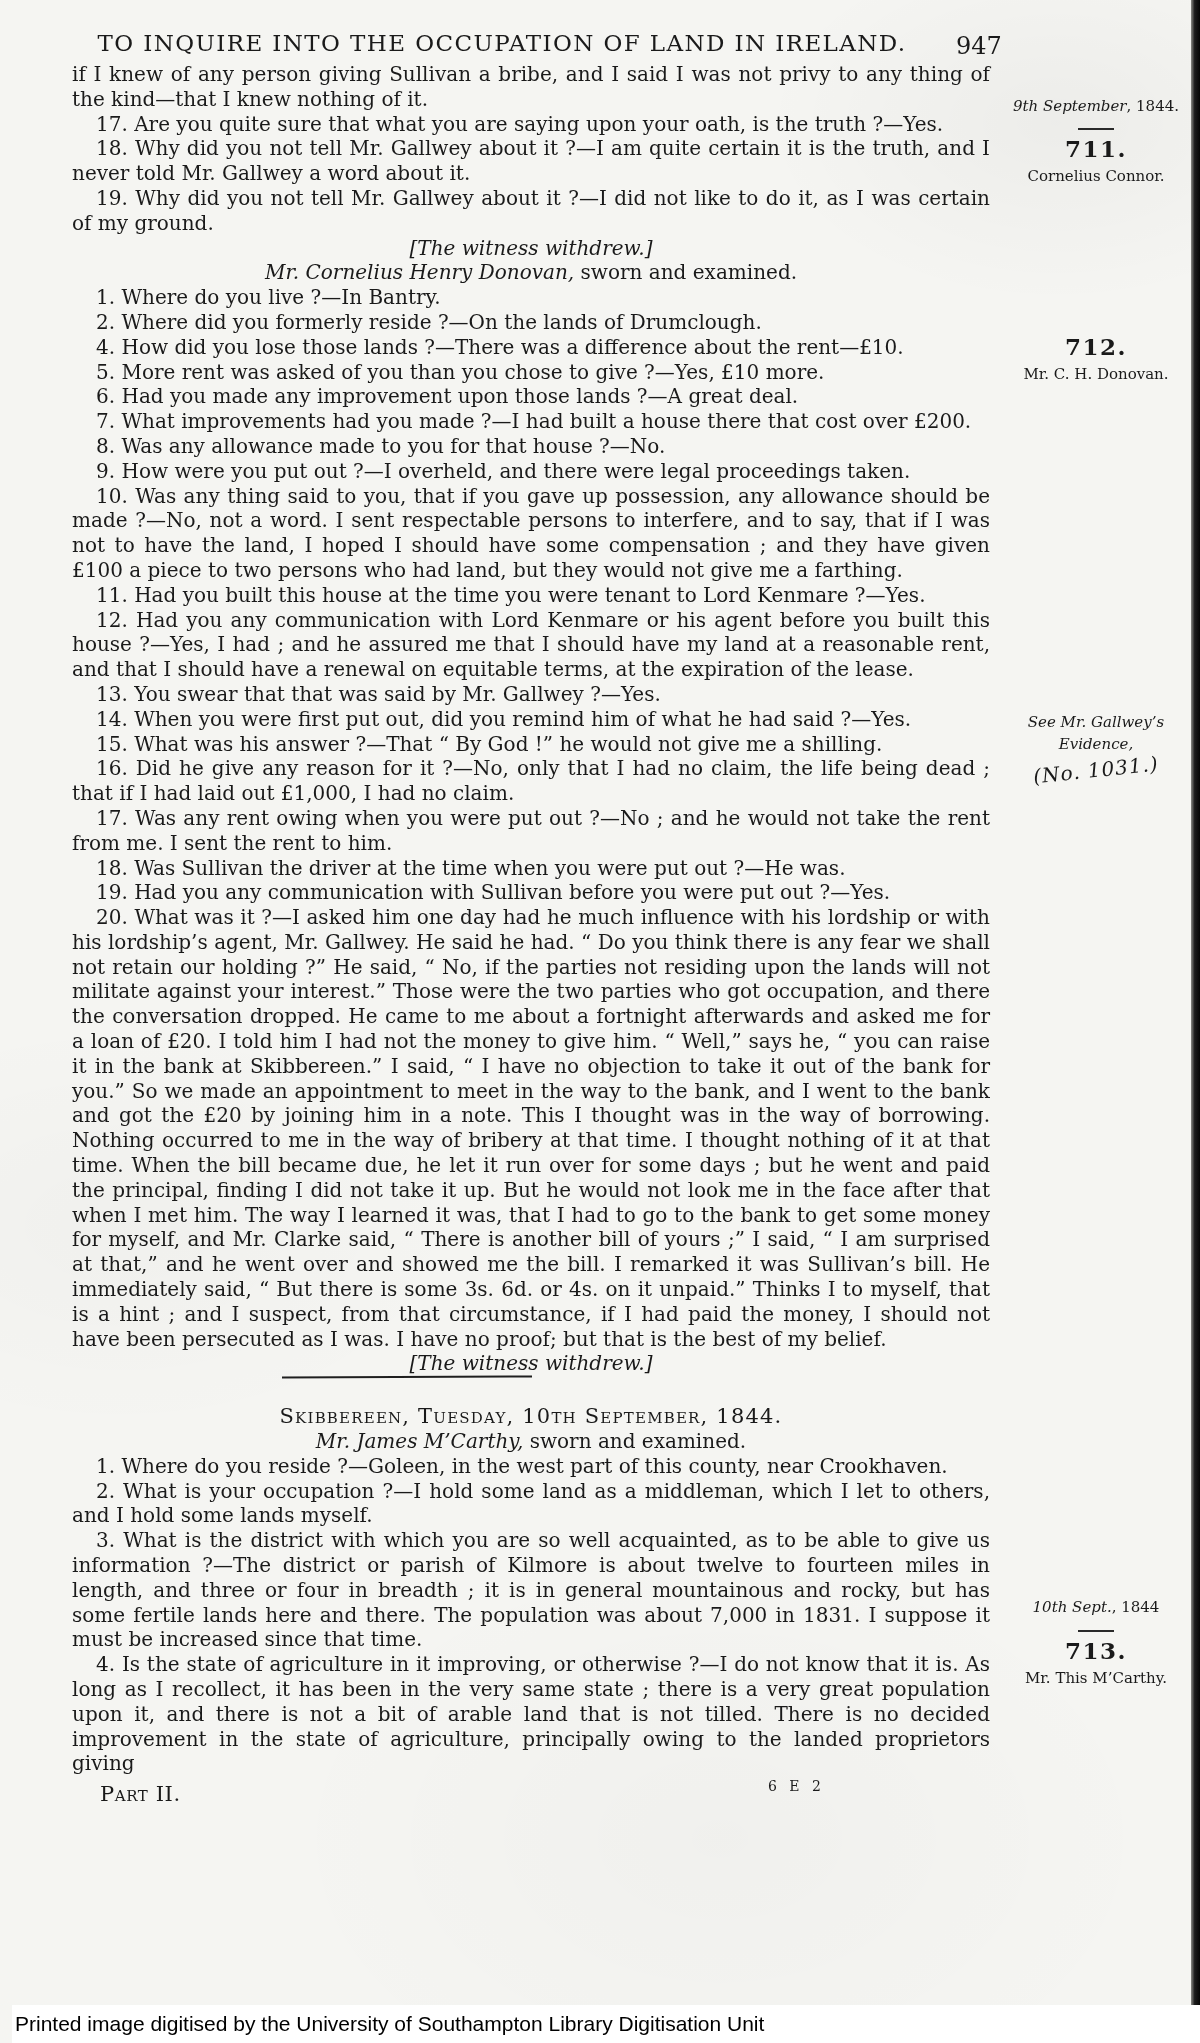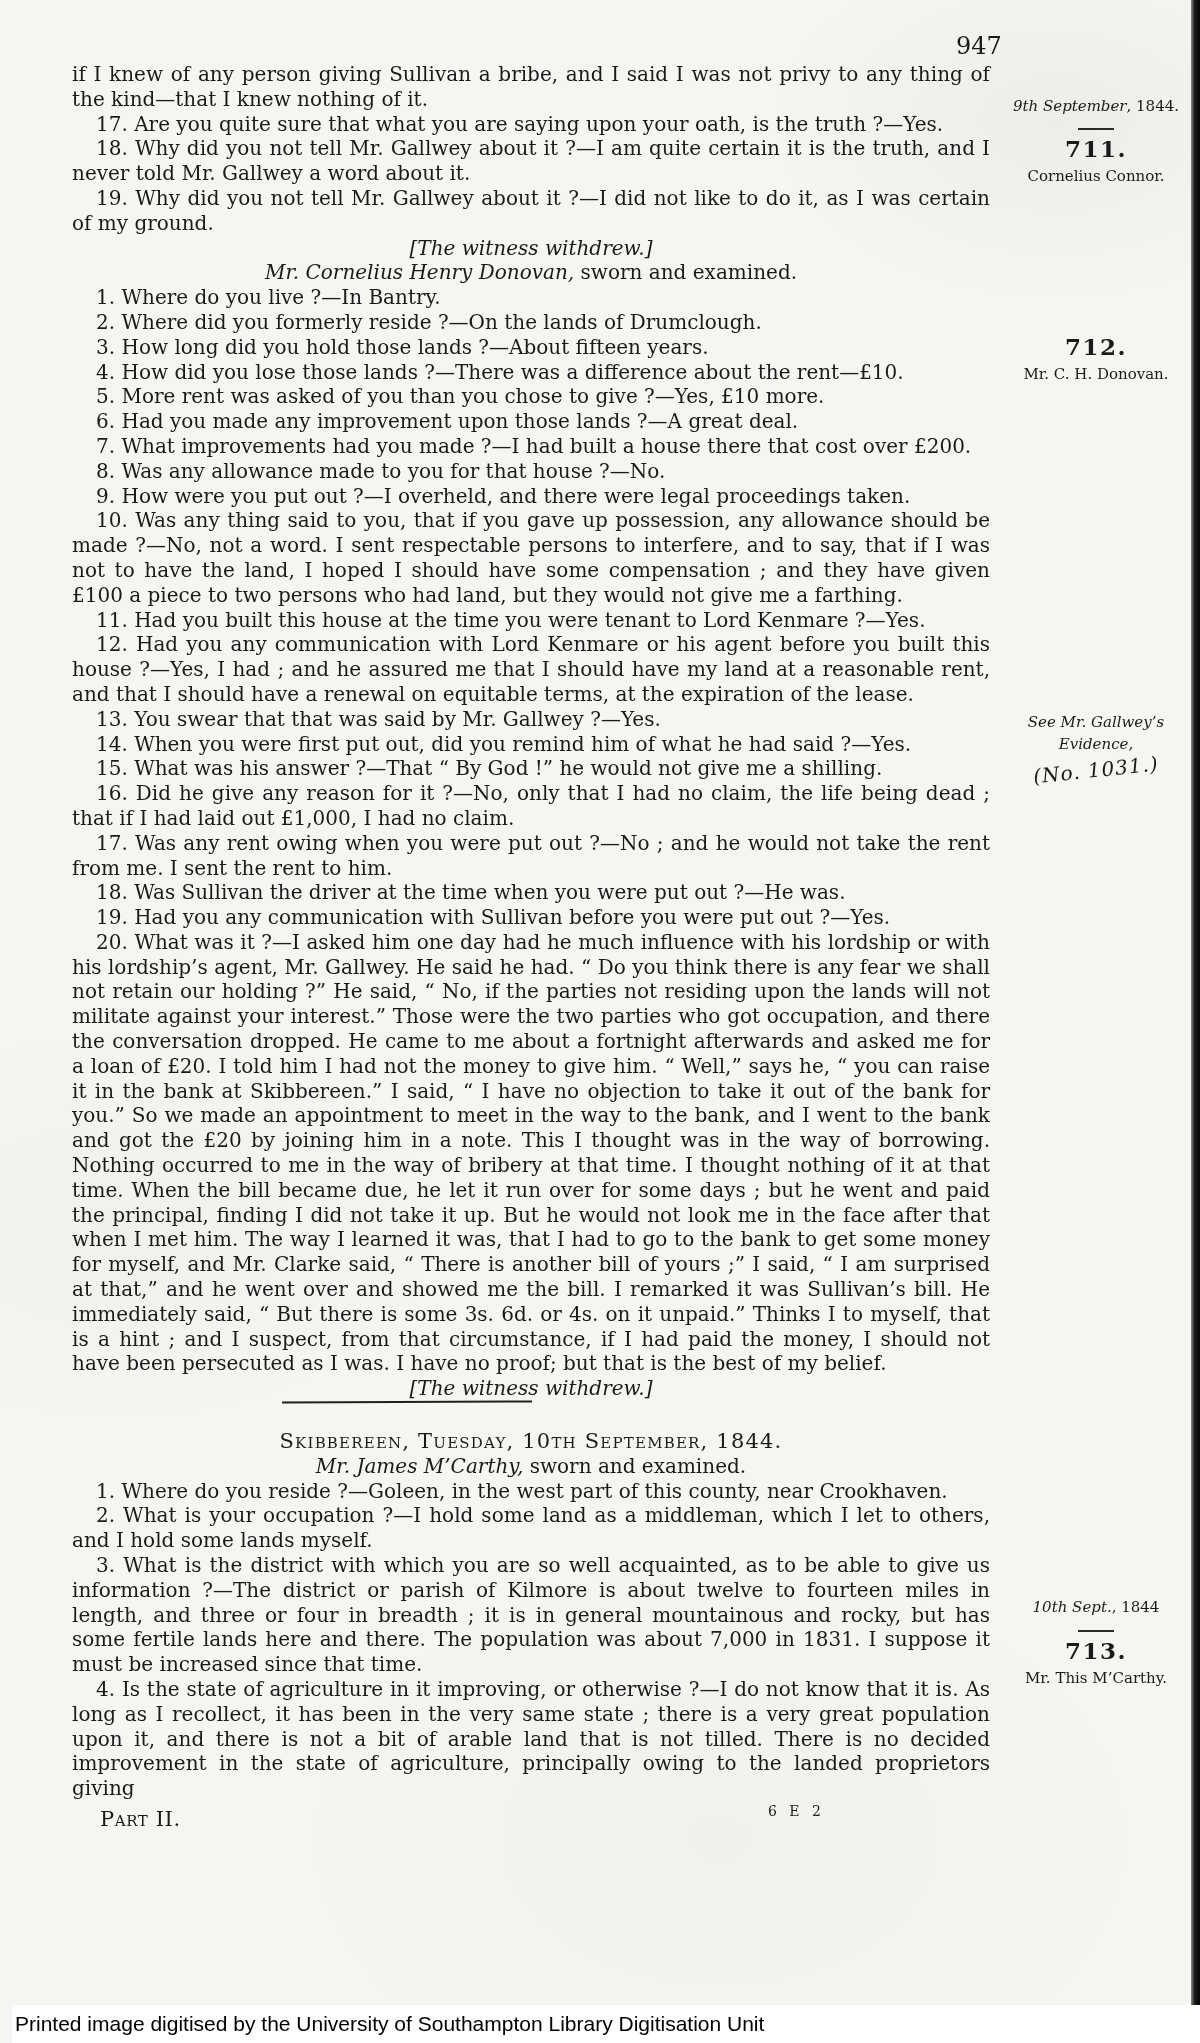--- a/index.html
+++ b/index.html
@@ -63,41 +63,41 @@
     display:flex; align-items:center; padding-left:3px; box-sizing:border-box;
   }
 </style>
 </head>
 <body>
 
 <div class="page">
 
   <div class="edge-strip"></div>
 
+  <div class="running-title">TO INQUIRE INTO THE OCCUPATION OF LAND IN IRELAND.</div>
   <div class="page-num">947</div>
 
   <div class="body-col">
 
     <p class="cont">if I knew of any person giving Sullivan a bribe, and I said I was not privy to any thing of the kind—that I knew nothing of it.</p>
     <div>
 
     <p class="qa">17. Are you quite sure that what you are saying upon your oath, is the truth ?—Yes.</p>
         <p class="qa">18. Why did you not tell Mr. Gallwey about it ?—I am quite certain it is the truth, and I never told Mr. Gallwey a word about it.</p>
         <p class="qa">19. Why did you not tell Mr. Gallwey about it ?—I did not like to do it, as I was certain of my ground.</p>
       </div>
     <p class="withdrew">[The witness withdrew.]</p>
 
     <p class="exam-heading">
       <span class="name">Mr. Cornelius Henry Donovan,</span><span> sworn and examined.</span>
     </p>
     <div>
 
     <p class="qa">1. Where do you live ?—In Bantry.</p>
         <p class="qa">2. Where did you formerly reside ?—On the lands of Drumclough.</p>
-        <p class="qa">3. How long did you hold those lands ?—About fifteen years.</p>
         <p class="qa">4. How did you lose those lands ?—There was a difference about the rent—£10.</p>
         <p class="qa">5. More rent was asked of you than you chose to give ?—Yes, £10 more.</p>
         <p class="qa">6. Had you made any improvement upon those lands ?—A great deal.</p>
         <p class="qa">7. What improvements had you made ?—I had built a house there that cost over £200.</p>
         <p class="qa">8. Was any allowance made to you for that house ?—No.</p>
         <p class="qa">9. How were you put out ?—I overheld, and there were legal proceedings taken.</p>
         <p class="qa">10. Was any thing said to you, that if you gave up possession, any allowance should be made ?—No, not a word.  I sent respectable persons to interfere, and to say, that if I was not to have the land, I hoped I should have some compensation ; and they have given £100 a piece to two persons who had land, but they would not give me a farthing.</p>
         <p class="qa">11. Had you built this house at the time you were tenant to Lord Kenmare ?—Yes.</p>
         <p class="qa">12. Had you any communication with Lord Kenmare or his agent before you built this house ?—Yes, I had ; and he assured me that I should have my land at a reasonable rent, and that I should have a renewal on equitable terms, at the expiration of the lease.</p>
         <p class="qa">13. You swear that that was said by Mr. Gallwey ?—Yes.</p>

